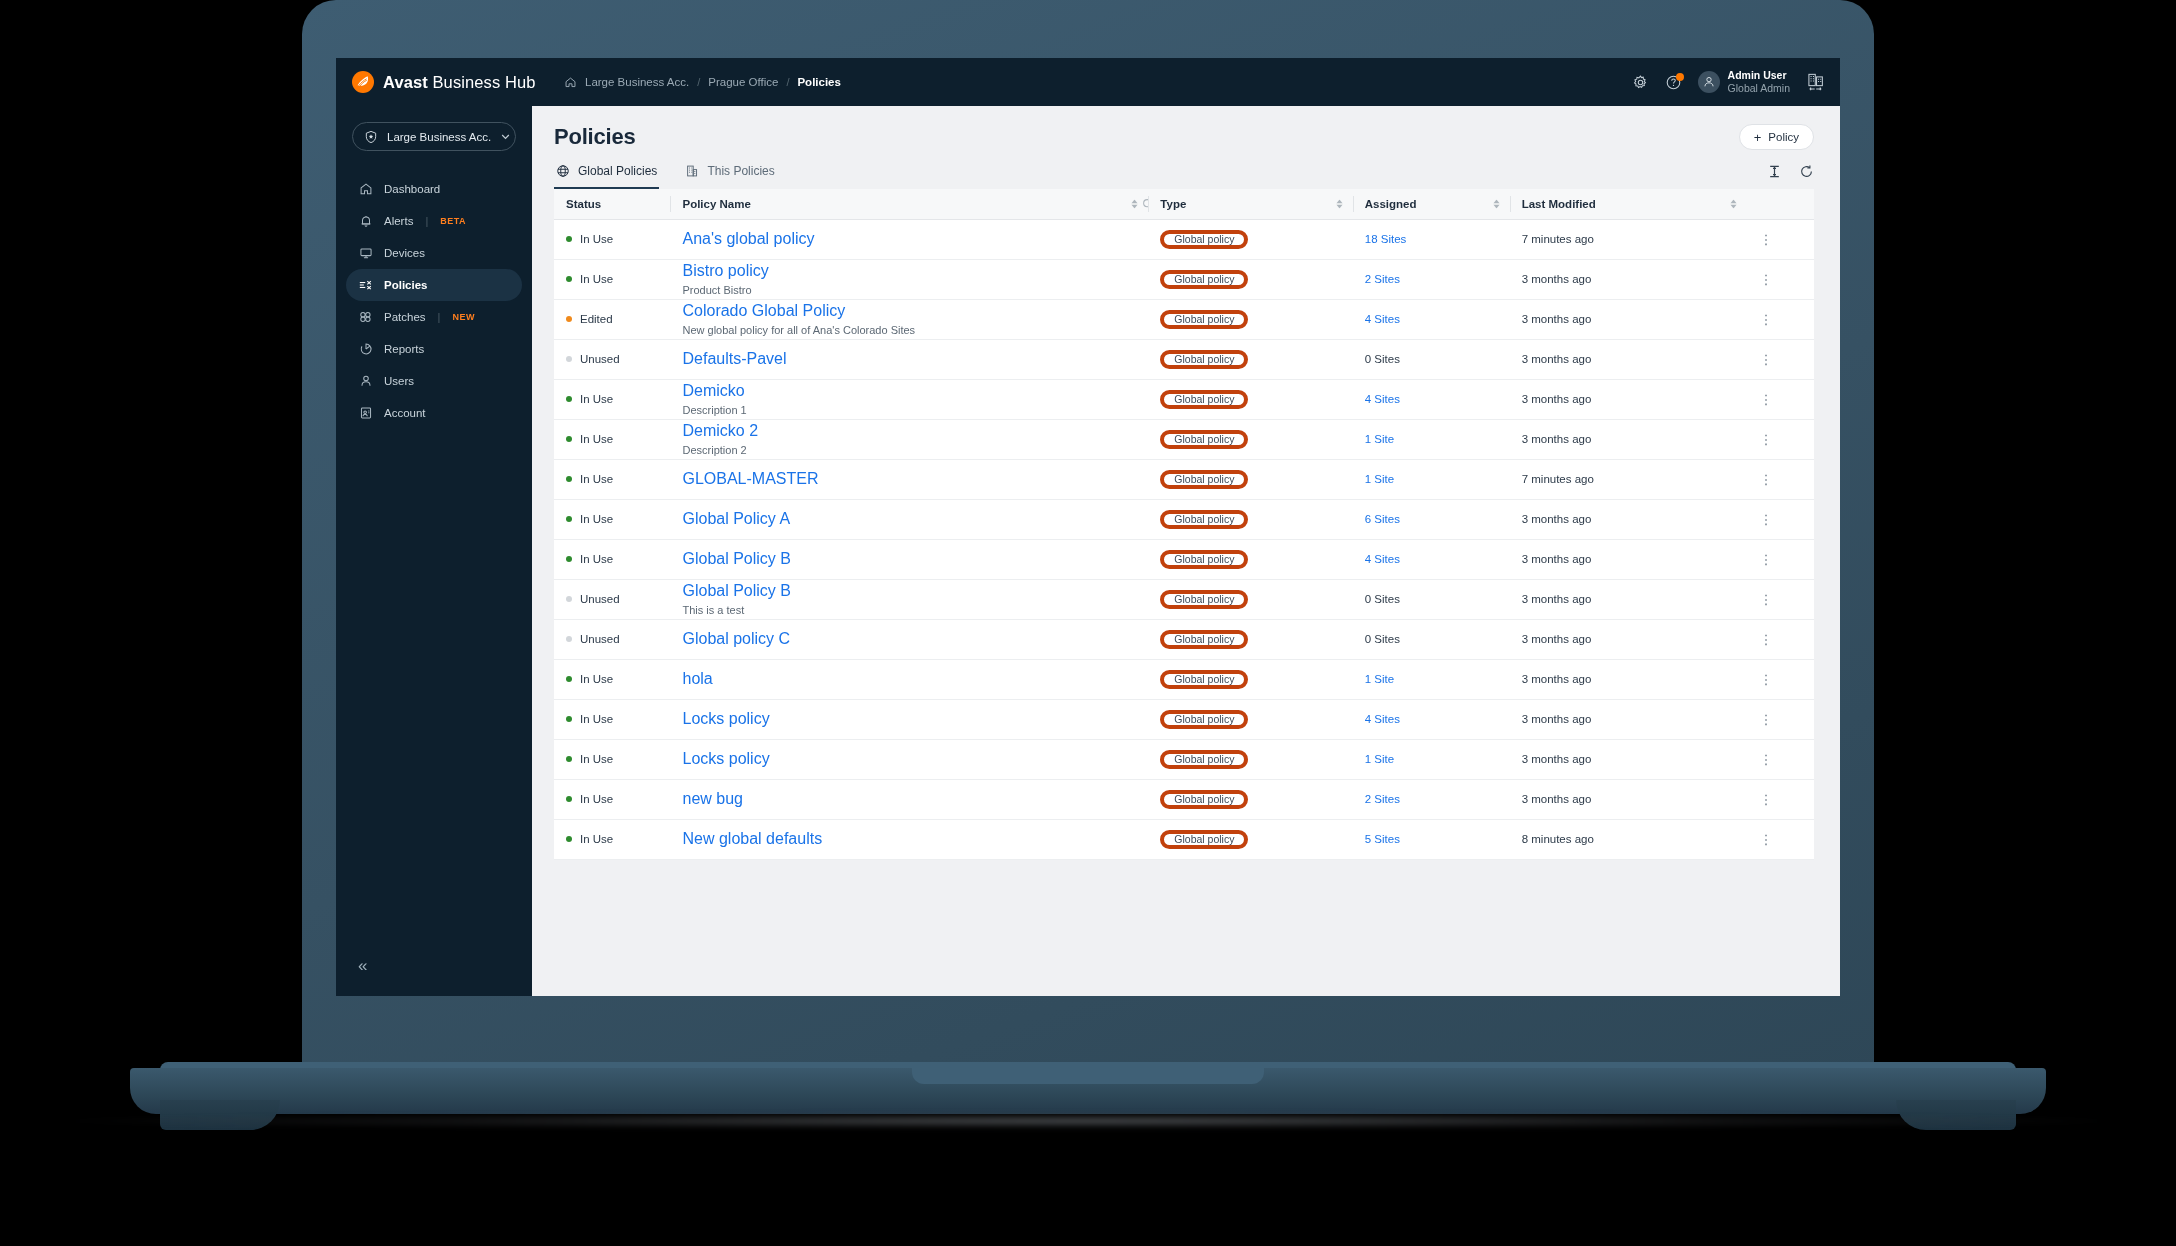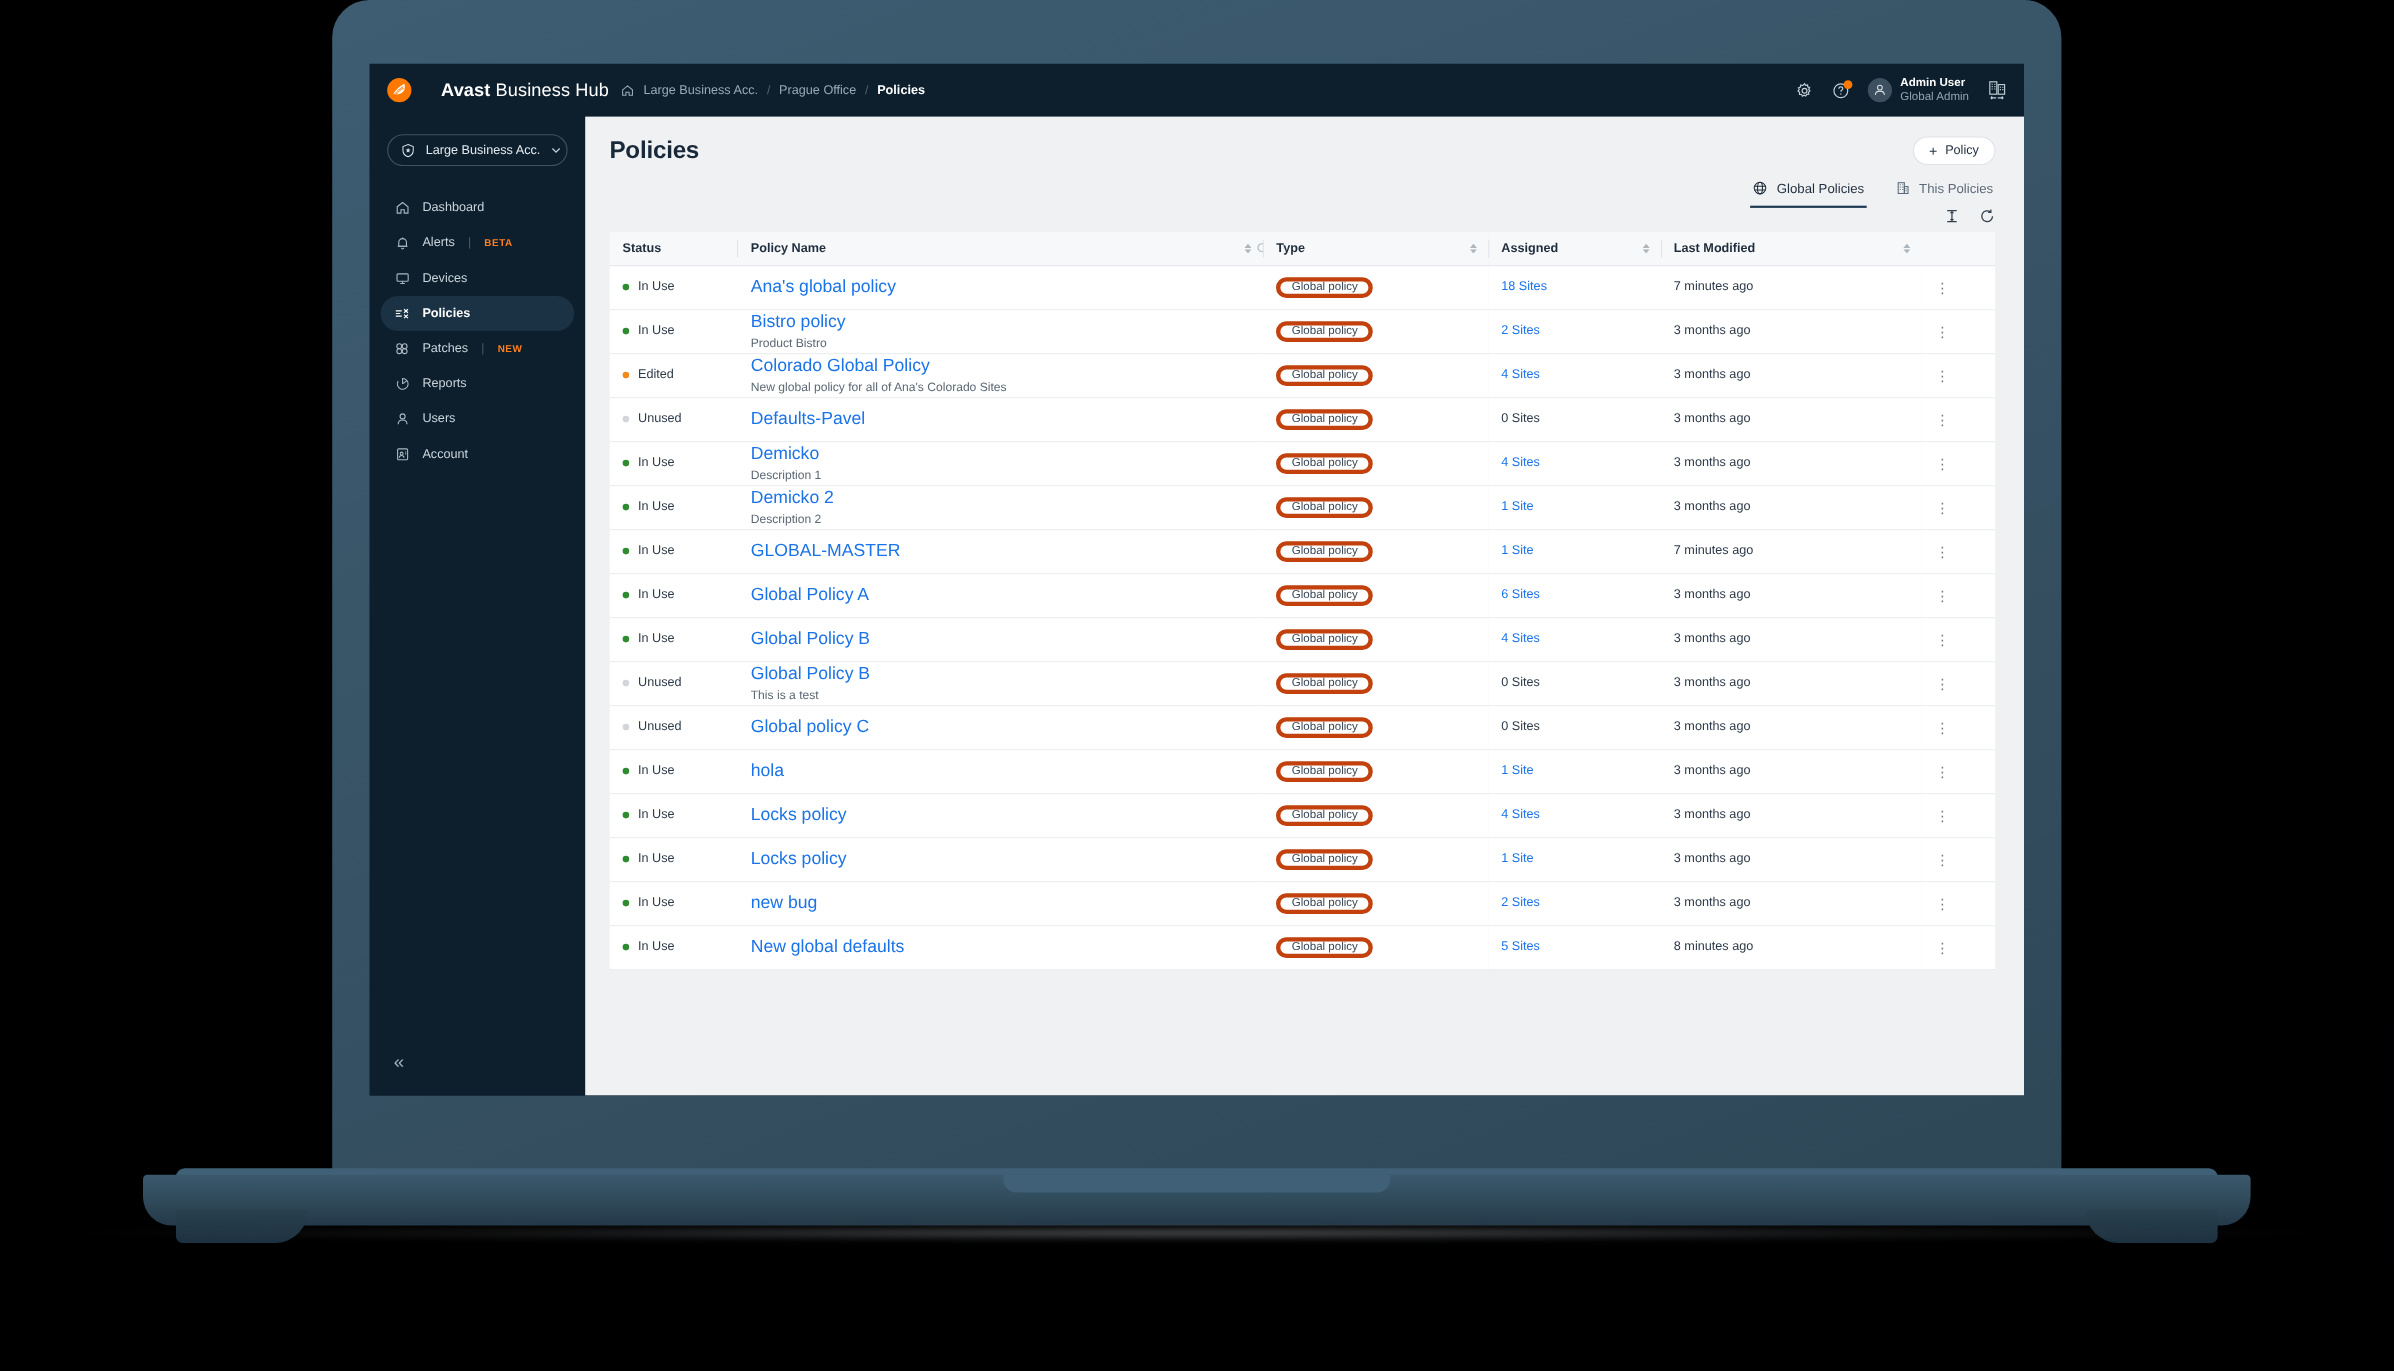--- a/index.html
+++ b/index.html
@@ -65,21 +65,21 @@
   
   #app { position: absolute; inset: 0; display: flex; flex-direction: column; }
 
   
   .topbar {
     height: 48px; flex: 0 0 48px;
     background: #0d1f2d;
     display: flex; align-items: center;
     padding: 0 14px 0 16px;
   }
-  .brand { display: flex; align-items: center; gap: 27px; width: 210px; flex: 0 0 210px; }
+  .brand { display: flex; align-items: center; gap: 9px; width: 210px; flex: 0 0 210px; }
   .brand-logo {
     width: 22px; height: 22px; border-radius: 50%;
     background: #ff7800; position: relative; flex: 0 0 22px;
   }
   .brand-logo svg { position: absolute; left: 3px; top: 3px; }
   .brand-text { font-size: 16.5px; color: #fff; letter-spacing: .1px; white-space: nowrap; }
   .brand-text b { font-weight: 700; }
   .brand-text span { font-weight: 400; }
 
   .crumbs { display: flex; align-items: center; gap: 8px; font-size: 11.5px; margin-left: 2px; }
@@ -153,21 +153,21 @@
   .page-title { font-size: 22px; color: #19293a; font-weight: 700; letter-spacing: -.2px; }
   .btn-policy {
     margin-left: auto;
     background: #fff; border: 1px solid #dfe2e6; border-radius: 15px;
     height: 26px; padding: 0 14px;
     display: flex; align-items: center; gap: 7px;
     font-size: 11.5px; color: #1f2d3d; cursor: pointer; white-space: nowrap;
   }
   .btn-policy .plus { font-size: 13px; line-height: 1; color: #1f2d3d; }
 
-  .tabs-row { display: flex; align-items: flex-end; margin-top: 14px; flex-direction: column; }
+  .tabs-row { display: flex; align-items: flex-start; margin-top: 14px; }
   .tabs { display: flex; gap: 24px; }
   .tab {
     display: flex; align-items: center; gap: 8px;
     padding: 0 2px 9px 2px; cursor: pointer;
     border-bottom: 2.5px solid transparent;
     font-size: 12px; color: #5d6b78;
   }
   .tab .t-ico { display: flex; color: #5d6b78; }
   .tab.active { color: #1f2d3d; border-bottom-color: #1f3a52; }
   .tab.active .t-ico { color: #1f2d3d; }

